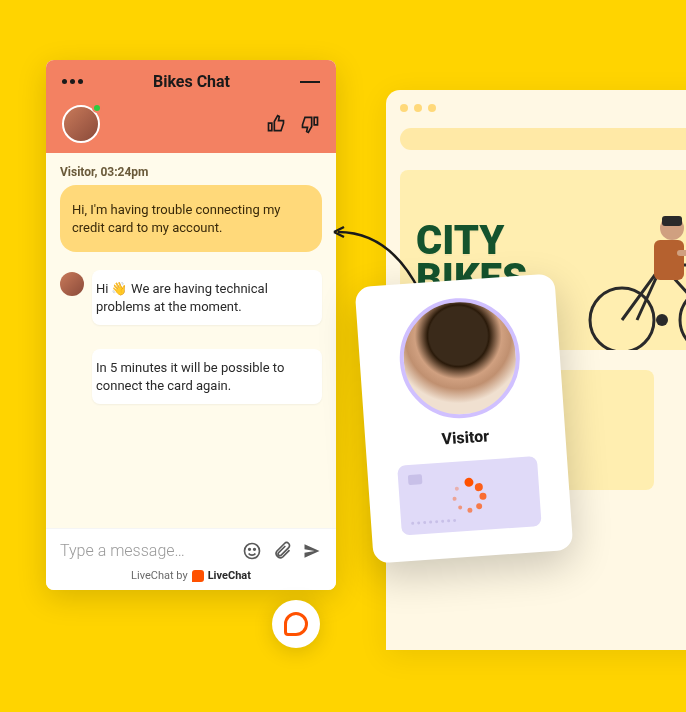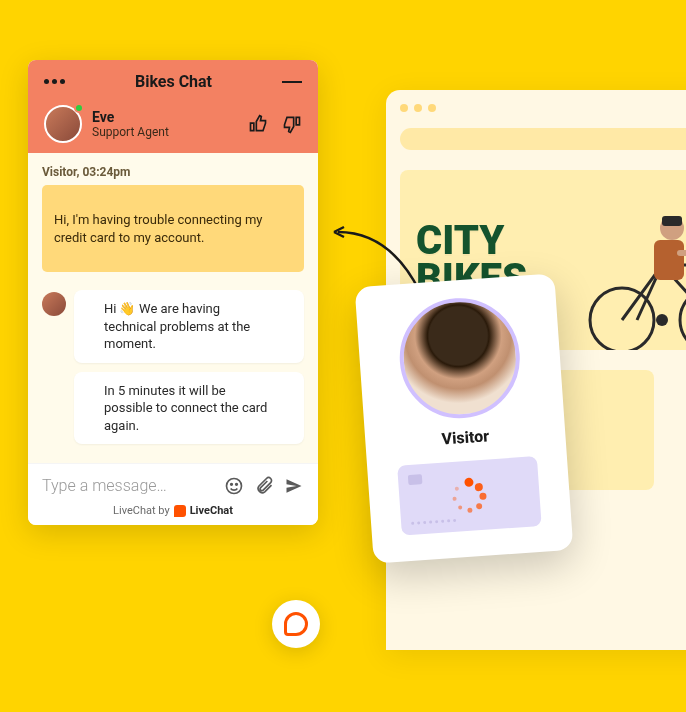--- a/index.html
+++ b/index.html
@@ -8,24 +8,24 @@
     height: 712px;
     background: #ffd400;
     font-family: -apple-system, BlinkMacSystemFont, "Segoe UI", Roboto, sans-serif;
     position: relative;
     overflow: hidden;
   }
 
   
   .chat-widget {
     position: absolute;
-    left: 28px;
+    left: 46px;
     top: 60px;
     width: 290px;
-    height: 465px;
+    height: 530px;
     background: #fffbeb;
     border-radius: 8px;
     box-shadow: 0 8px 30px rgba(0,0,0,0.15);
     display: flex;
     flex-direction: column;
     overflow: hidden;
   }
 
   .chat-header {
     background: #f38162;
@@ -105,22 +105,22 @@
     overflow: hidden;
   }
   .meta {
     font-size: 12px;
     color: #6a5a3a;
     margin-bottom: 6px;
   }
   .meta.right { text-align: left; font-weight: bold; }
   .bubble-visitor {
     background: #ffd97a;
-    padding: 26px 12px;
-    border-radius: 5px;
+    padding: 16px 12px;
+    border-radius: 16px;
     font-size: 13px;
     color: #3a2a0a;
     margin-bottom: 18px;
     line-height: 1.35;
   }
   .agent-row {
     display: flex;
     gap: 8px;
     align-items: flex-start;
   }
@@ -130,25 +130,25 @@
     border-radius: 50%;
     background: linear-gradient(135deg,#c97a5a,#8a4a3a);
     flex-shrink: 0;
     margin-top: 2px;
   }
   .agent-bubbles {
     flex: 1;
   }
   .bubble-agent {
     background: #fff;
-    padding: 10px 30px;
+    padding: 10px 4px;
     border-radius: 8px;
     font-size: 13px;
     color: #2a2a2a;
-    margin-bottom: 9px;
+    margin-bottom: 24px;
     line-height: 1.35;
     box-shadow: 0 1px 2px rgba(0,0,0,0.05);
   }
 
   .chat-input {
     background: #fff;
     padding: 12px 14px 4px;
     display: flex;
     align-items: center;
     gap: 10px;
@@ -407,24 +407,20 @@
           <span></span>
       </div>
       <div class="title">Bikes Chat</div>
       <div class="minimize"></div>
     </div>
     <div class="chat-header-agent">
       <div class="avatar-wrap">
         <div class="avatar"></div>
         <div class="status-dot"></div>
       </div>
-      <div class="agent-info">
-        <div class="name">Eve</div>
-        <div class="role">Support Agent</div>
-      </div>
       <div class="thumbs">
         <svg viewBox="0 0 24 24" fill="none" stroke="currentColor" stroke-width="2">
             <path d="M7 11v9H3v-9h4zm3 9V9l4-7 2 1-1 5h6v3l-3 9H10z"></path>
           </svg>
         <svg viewBox="0 0 24 24" fill="none" stroke="currentColor" stroke-width="2">
             <path d="M17 13V4h4v9h-4zm-3-9v11l-4 7-2-1 1-5H3v-3l3-9h8z"></path>
           </svg>
       </div>
     </div>
   </div>

